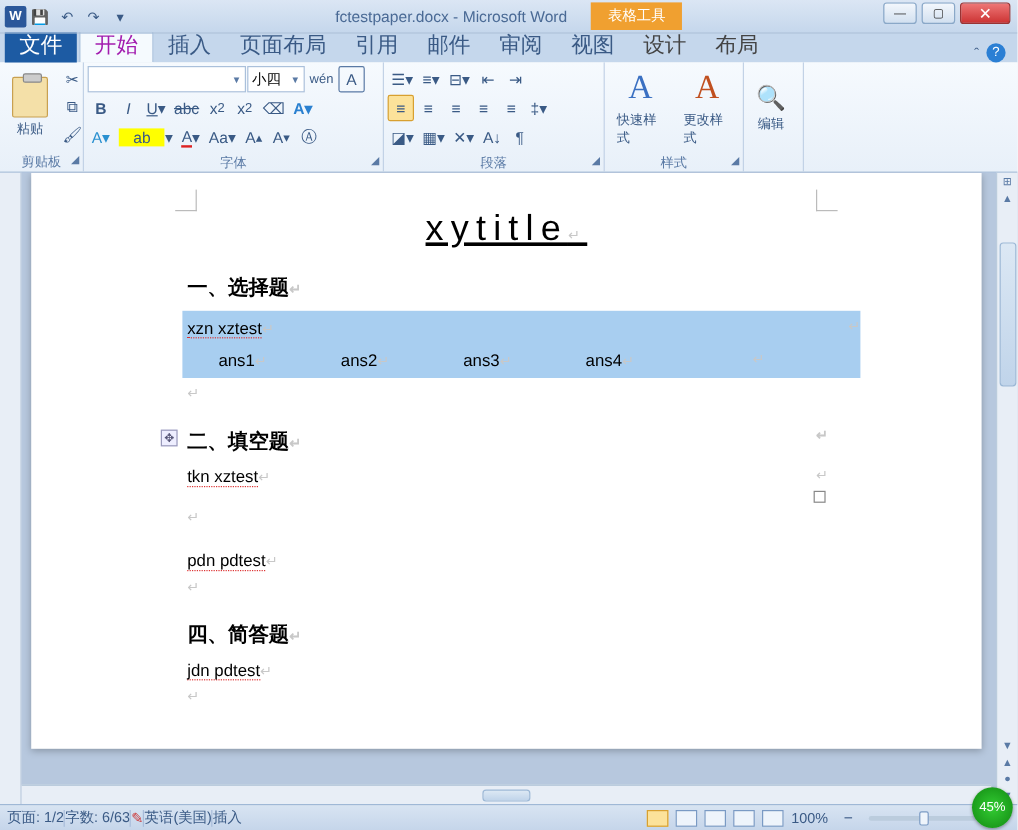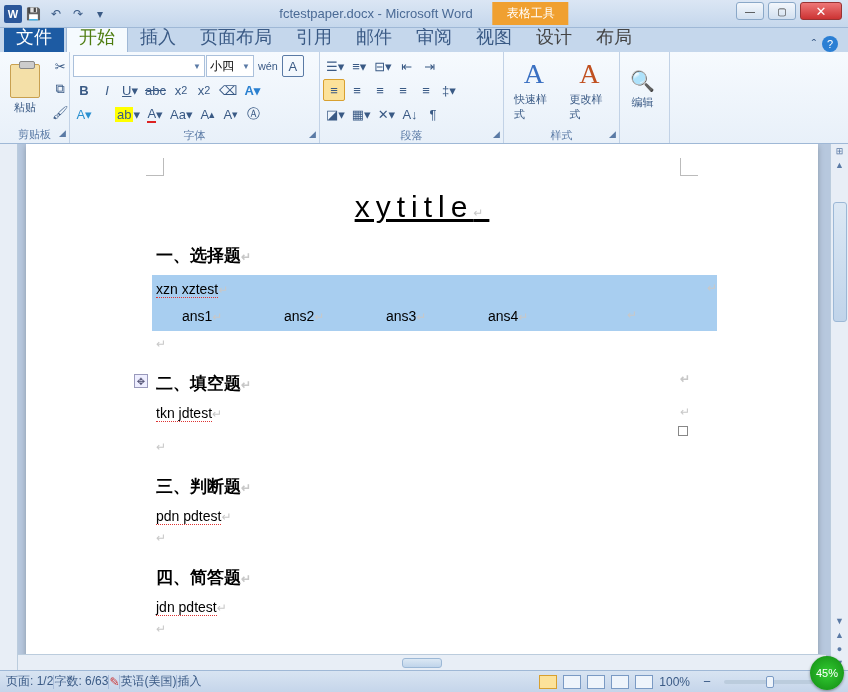--- a/index.html
+++ b/index.html
@@ -13,21 +13,21 @@
 .title-text { position:absolute; left:50%; transform:translateX(-50%); font-size:13px; color:#4a6a95; display:flex; align-items:center; gap:20px;}
 .tab-tools { background:#f0a030; color:#fff; padding:3px 14px; font-size:12px; }
 .wincontrols { position:absolute; right:6px; top:2px; display:flex; gap:4px; }
 .wc { width:28px; height:18px; background:linear-gradient(#f3f7fc,#d2e0f0); border:1px solid #8aa8c8; border-radius:3px; display:flex; align-items:center; justify-content:center; font-size:10px; color:#333; cursor:pointer;}
 .wc.close { background:linear-gradient(#e77,#c33); color:#fff; border-color:#933; width:42px; font-size:13px; }
 
 
 .tabs { height:24px; display:flex; align-items:flex-end; padding-left:4px; background:linear-gradient(#c5d7ec,#c5d7ec); gap:0; }
 .tab { padding:3px 12px; font-size:18px; color:#3a5a85; cursor:pointer; }
 .tab.file { background:#1d5ba3; color:#fff; border-radius:2px 2px 0 0; margin-right:2px;}
-.tab.active { background:#f5fafe; border:1px solid #9fb8d6; border-bottom:none; border-radius:3px 3px 0 0; color:#4d7c0f;margin-top:32px;}
+.tab.active { background:#f5fafe; border:1px solid #9fb8d6; border-bottom:none; border-radius:3px 3px 0 0; color:#a21caf;margin-top:32px;}
 .tab.context { color:#444; }
 .tab-right { margin-left:auto; padding-right:10px; display:flex; gap:6px; align-items:center; }
 .tab-right .ric { color:#3a5a85; font-size:13px; cursor:pointer; }
 .help-ic { width:16px; height:16px; background:#2b7fd4; color:#fff; border-radius:50%; font-size:11px; display:flex; align-items:center; justify-content:center;}
 
 
 .ribbon { height:92px; background:linear-gradient(#f6fafe,#e8f0f9); border-bottom:1px solid #9fb8d6; display:flex; }
 .group { border-right:1px solid #c2d2e6; display:flex; flex-direction:column; }
 .group-body { flex:1; display:flex; padding:3px; gap:2px; }
 .group-label { height:16px; text-align:center; font-size:11px; color:#5a7aa5; position:relative; }
@@ -40,40 +40,40 @@
 .clipboard-ic::before { content:''; position:absolute; top:-4px; left:8px; width:14px; height:6px; background:#ccc; border:1px solid #888; border-radius:2px; }
 
 .col { display:flex; flex-direction:column; gap:1px; }
 .row { display:flex; gap:1px; align-items:center; }
 .sbtn { min-width:22px; height:22px; display:flex; align-items:center; justify-content:center; font-size:13px; color:#3a5a85; cursor:pointer; border:1px solid transparent; border-radius:2px; padding:0 2px;}
 .font-sel { width:132px; height:22px; border:1px solid #aac0db; background:#fff; font-size:12px; padding-left:3px; display:flex; align-items:center; justify-content:space-between;}
 .size-sel { width:48px; height:22px; border:1px solid #aac0db; background:#fff; font-size:12px; padding-left:3px; display:flex; align-items:center; justify-content:space-between;}
 .dd-arrow { font-size:8px; color:#5a7aa5; padding:0 3px;}
 
 .underline-red { border-bottom:2px solid #d22; }
-.highlight-bg { background:#ffff00; padding:0 2px;margin-left:16px;}
+.highlight-bg { background:#ffff00; padding:0 12px;}
 .styleA { font-size:28px; color:#3a70c2; font-family:Georgia,serif; }
 .styleA2 { font-size:28px; color:#c05020; font-family:Georgia,serif; }
 
 
 .docwrap { position:absolute; top:144px; left:0; right:0; bottom:22px; background:#b7c8de; }
 .ruler-v { position:absolute; left:0; top:0; width:18px; height:100%; background:#e8eef6; border-right:1px solid #bcd; }
 .page-outer { position:absolute; left:18px; top:0; right:22px; bottom:0; overflow:hidden; background:#b7c8de;}
 .scroll-v { position:absolute; right:0; top:0; width:18px; height:100%; background:#e8eef6; border-left:1px solid #bcd; display:flex; flex-direction:column; align-items:center;}
 .scroll-v .thumb { width:14px; height:120px; background:linear-gradient(#dce8f4,#c0d4ea); border:1px solid #9cb8d6; border-radius:3px; margin-top:30px;}
 .scroll-v .sarrow { font-size:9px; color:#5a7aa5; padding:2px; cursor:pointer;}
 .scroll-h { position:absolute; left:18px; right:22px; bottom:0; height:16px; background:#e8eef6; border-top:1px solid #bcd; display:flex; align-items:center; justify-content:center;}
 .scroll-h .thumb-h { width:40px; height:10px; background:linear-gradient(#dce8f4,#c0d4ea); border:1px solid #9cb8d6; border-radius:3px;}
 
 .page { width:792px; min-height:480px; background:#fff; margin:0 auto; box-shadow:0 2px 6px rgba(0,0,0,.25); padding:30px 130px 30px 130px; position:relative;}
 .corner { position:absolute; width:18px; height:18px; border-color:#bbb; }
 .corner.tl { top:14px; left:120px; border-left:1px solid #bbb; border-top:1px solid #bbb; transform:rotate(180deg);}
 .corner.tr { top:14px; right:120px; border-right:1px solid #bbb; border-top:1px solid #bbb; transform:rotate(180deg);}
 
-.doc-title { font-family:"SimSun","Times New Roman",serif; font-size:30px; text-align:center; text-decoration:underline; letter-spacing:6px;margin-top:16px;}
+.doc-title { font-family:"SimSun","Times New Roman",serif; font-size:30px; text-align:center; text-decoration:underline; letter-spacing:6px;}
 .pmark { color:#c8c8c8; font-size:12px; font-family:"Times New Roman"; }
 .section { margin-top:20px; font-family:"SimSun",serif; }
 .sec-head { font-size:17px; font-weight:bold; }
 .sec-line { font-size:14px; margin-top:10px; position:relative;}
 .dotted { border-bottom:1px dotted #d33; display:inline; }
 .selected-block { background:#a8cef0; padding:6px 0 6px 0; margin-top:8px; width:565px; margin-left:-4px;}
 .ans-row { display:flex; gap:12px; padding:10px 0 0 30px; font-size:14px;}
 .ans-row span { width:90px; }
 .cell-end { position:absolute; right:0; font-size:12px; color:#c8c8c8;}
 .table-move { position:absolute; left:-22px; top:2px; width:14px; height:14px; border:1px solid #99b; background:#eef; font-size:10px; display:flex; align-items:center; justify-content:center; color:#557; cursor:move;}
@@ -266,27 +266,26 @@
             <span><span>ans4</span><span class="pmark">↵</span></span>
             <span class="cell-end" style="position:static;margin-left:auto">↵</span>
           </div>
         </div>
         <div class="pmark" style="margin-top:6px">↵</div>
       </div>
 
       <div class="section" style="position:relative">
         <div class="table-move">✥</div>
         <div class="sec-head"><span>二、填空题</span><span class="pmark">↵</span><span class="cell-end" style="right:-2px">↵</span></div>
-        <div class="sec-line"><span class="dotted">tkn jdtest</span><span class="pmark">↵</span><span class="cell-end" style="right:-2px">↵</span></div>
+        <div class="sec-line"><span class="dotted">tkn xztest</span><span class="pmark">↵</span><span class="cell-end" style="right:-2px">↵</span></div>
         <div style="text-align:right"><span class="small-sq"></span></div>
         <div class="pmark">↵</div>
       </div>
 
       <div class="section">
-        <div class="sec-head"><span>三、判断题</span><span class="pmark">↵</span></div>
         <div class="sec-line"><span class="dotted">pdn pdtest</span><span class="pmark">↵</span></div>
         <div class="pmark" style="margin-top:6px">↵</div>
       </div>
 
       <div class="section">
         <div class="sec-head"><span>四、简答题</span><span class="pmark">↵</span></div>
         <div class="sec-line"><span class="dotted">jdn pdtest</span><span class="pmark">↵</span></div>
         <div class="pmark" style="margin-top:6px">↵</div>
       </div>
     </div>

